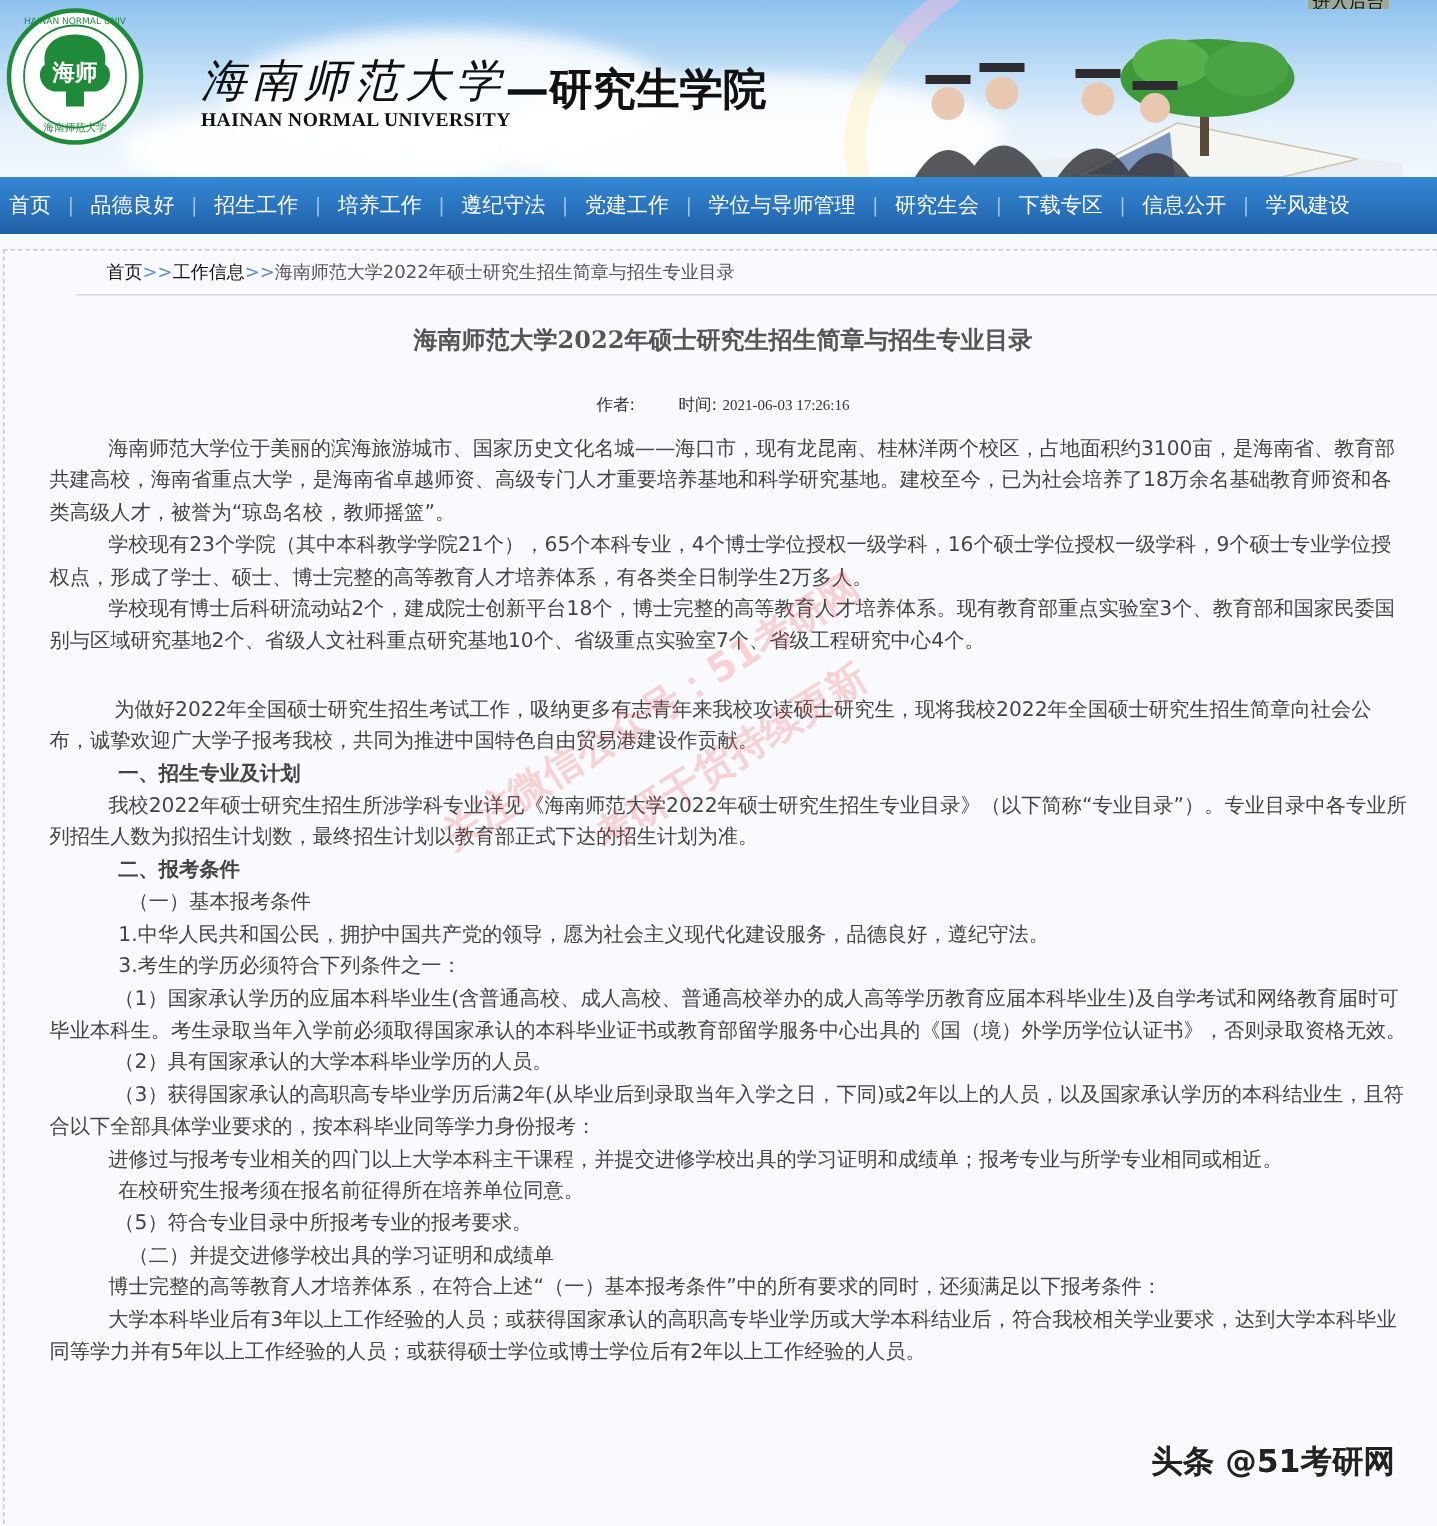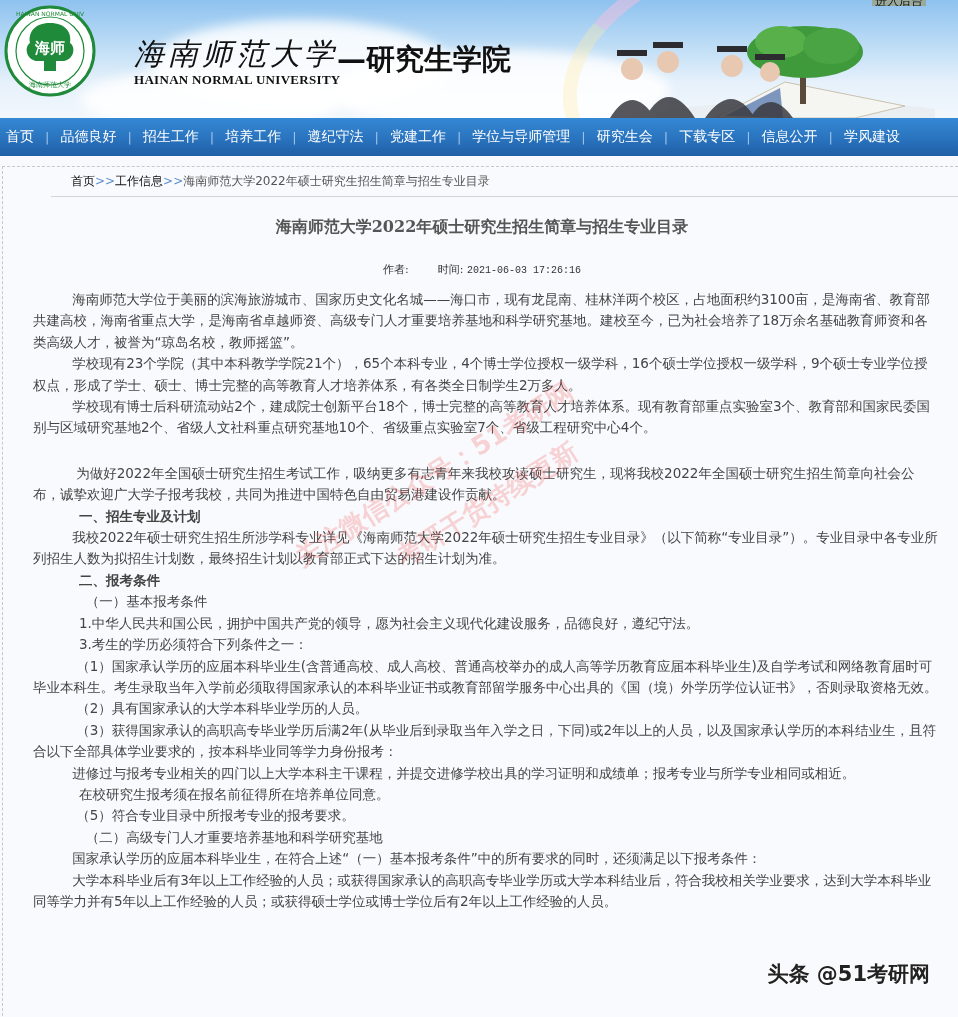--- a/index.html
+++ b/index.html
@@ -56,21 +56,21 @@
     .breadcrumb a { color: #111; text-decoration: none; }
     .bc-line { position: absolute; left: 48px; top: 29px; width: 910px; border-top: 1px solid #d2d4d8; }
 
     .title {
       position: absolute; left: 0; width: 958px; top: 50px; text-align: center;
       font-family: "DejaVu Serif", serif; font-size: 16px; font-weight: bold; color: #555;
     }
     .meta {
       position: absolute; left: 0; width: 958px; top: 95px; text-align: center; font-size: 11px; color: #333;
     }
-    .meta .time-val { font-family: Liberation Mono, monospace; font-size: 10px; }
+    .meta .time-val { font-family: Liberation Serif, serif; font-size: 10px; }
     .meta .gap { display: inline-block; width: 22px; }
 
     .article {
       position: absolute; left: 30px; top: 122px; width: 905px;
       font-family: "DejaVu Sans", sans-serif; font-size: 13.5px; line-height: 21.4px; color: #444;
     }
     .article p { margin: 0; }
     .ind2 { text-indent: 2.9em; }
     .ind3 { text-indent: 3.2em; }
     .ind-b { padding-left: 3.4em; }
@@ -192,22 +192,22 @@
     <p class="sec-h">二、报考条件</p>
     <p class="sub-h">（一）基本报考条件</p>
     <p class="ind-b">1.中华人民共和国公民，拥护中国共产党的领导，愿为社会主义现代化建设服务，品德良好，遵纪守法。</p>
     <p class="ind-b">3.考生的学历必须符合下列条件之一：</p>
     <p class="ind3">（1）国家承认学历的应届本科毕业生(含普通高校、成人高校、普通高校举办的成人高等学历教育应届本科毕业生)及自学考试和网络教育届时可毕业本科生。考生录取当年入学前必须取得国家承认的本科毕业证书或教育部留学服务中心出具的《国（境）外学历学位认证书》，否则录取资格无效。</p>
     <p class="ind3">（2）具有国家承认的大学本科毕业学历的人员。</p>
     <p class="ind3">（3）获得国家承认的高职高专毕业学历后满2年(从毕业后到录取当年入学之日，下同)或2年以上的人员，以及国家承认学历的本科结业生，且符合以下全部具体学业要求的，按本科毕业同等学力身份报考：</p>
     <p class="ind2">进修过与报考专业相关的四门以上大学本科主干课程，并提交进修学校出具的学习证明和成绩单；报考专业与所学专业相同或相近。</p>
     <p class="ind-b">在校研究生报考须在报名前征得所在培养单位同意。</p>
     <p class="ind3">（5）符合专业目录中所报考专业的报考要求。</p>
-    <p class="sub-h">（二）高级专门人才重要培养基地和科学研究基地</p>
-    <p class="ind2">国家承认学历的应届本科毕业生，在符合上述“（一）基本报考条件”中的所有要求的同时，还须满足以下报考条件：</p>
+    <p class="sub-h">（二）并提交进修学校出具的学习证明和成绩单</p>
+    <p class="ind2">博士完整的高等教育人才培养体系，在符合上述“（一）基本报考条件”中的所有要求的同时，还须满足以下报考条件：</p>
     <p class="ind2">大学本科毕业后有3年以上工作经验的人员；或获得国家承认的高职高专毕业学历或大学本科结业后，符合我校相关学业要求，达到大学本科毕业同等学力并有5年以上工作经验的人员；或获得硕士学位或博士学位后有2年以上工作经验的人员。</p>
   </div>
 
   <div class="watermark">关注微信公众号：51考研网</div>
   <div class="watermark2">考研干货持续更新</div>
 </div>
 
 <div class="badge-wm">头条 @51考研网</div>
 
 </body></html>

